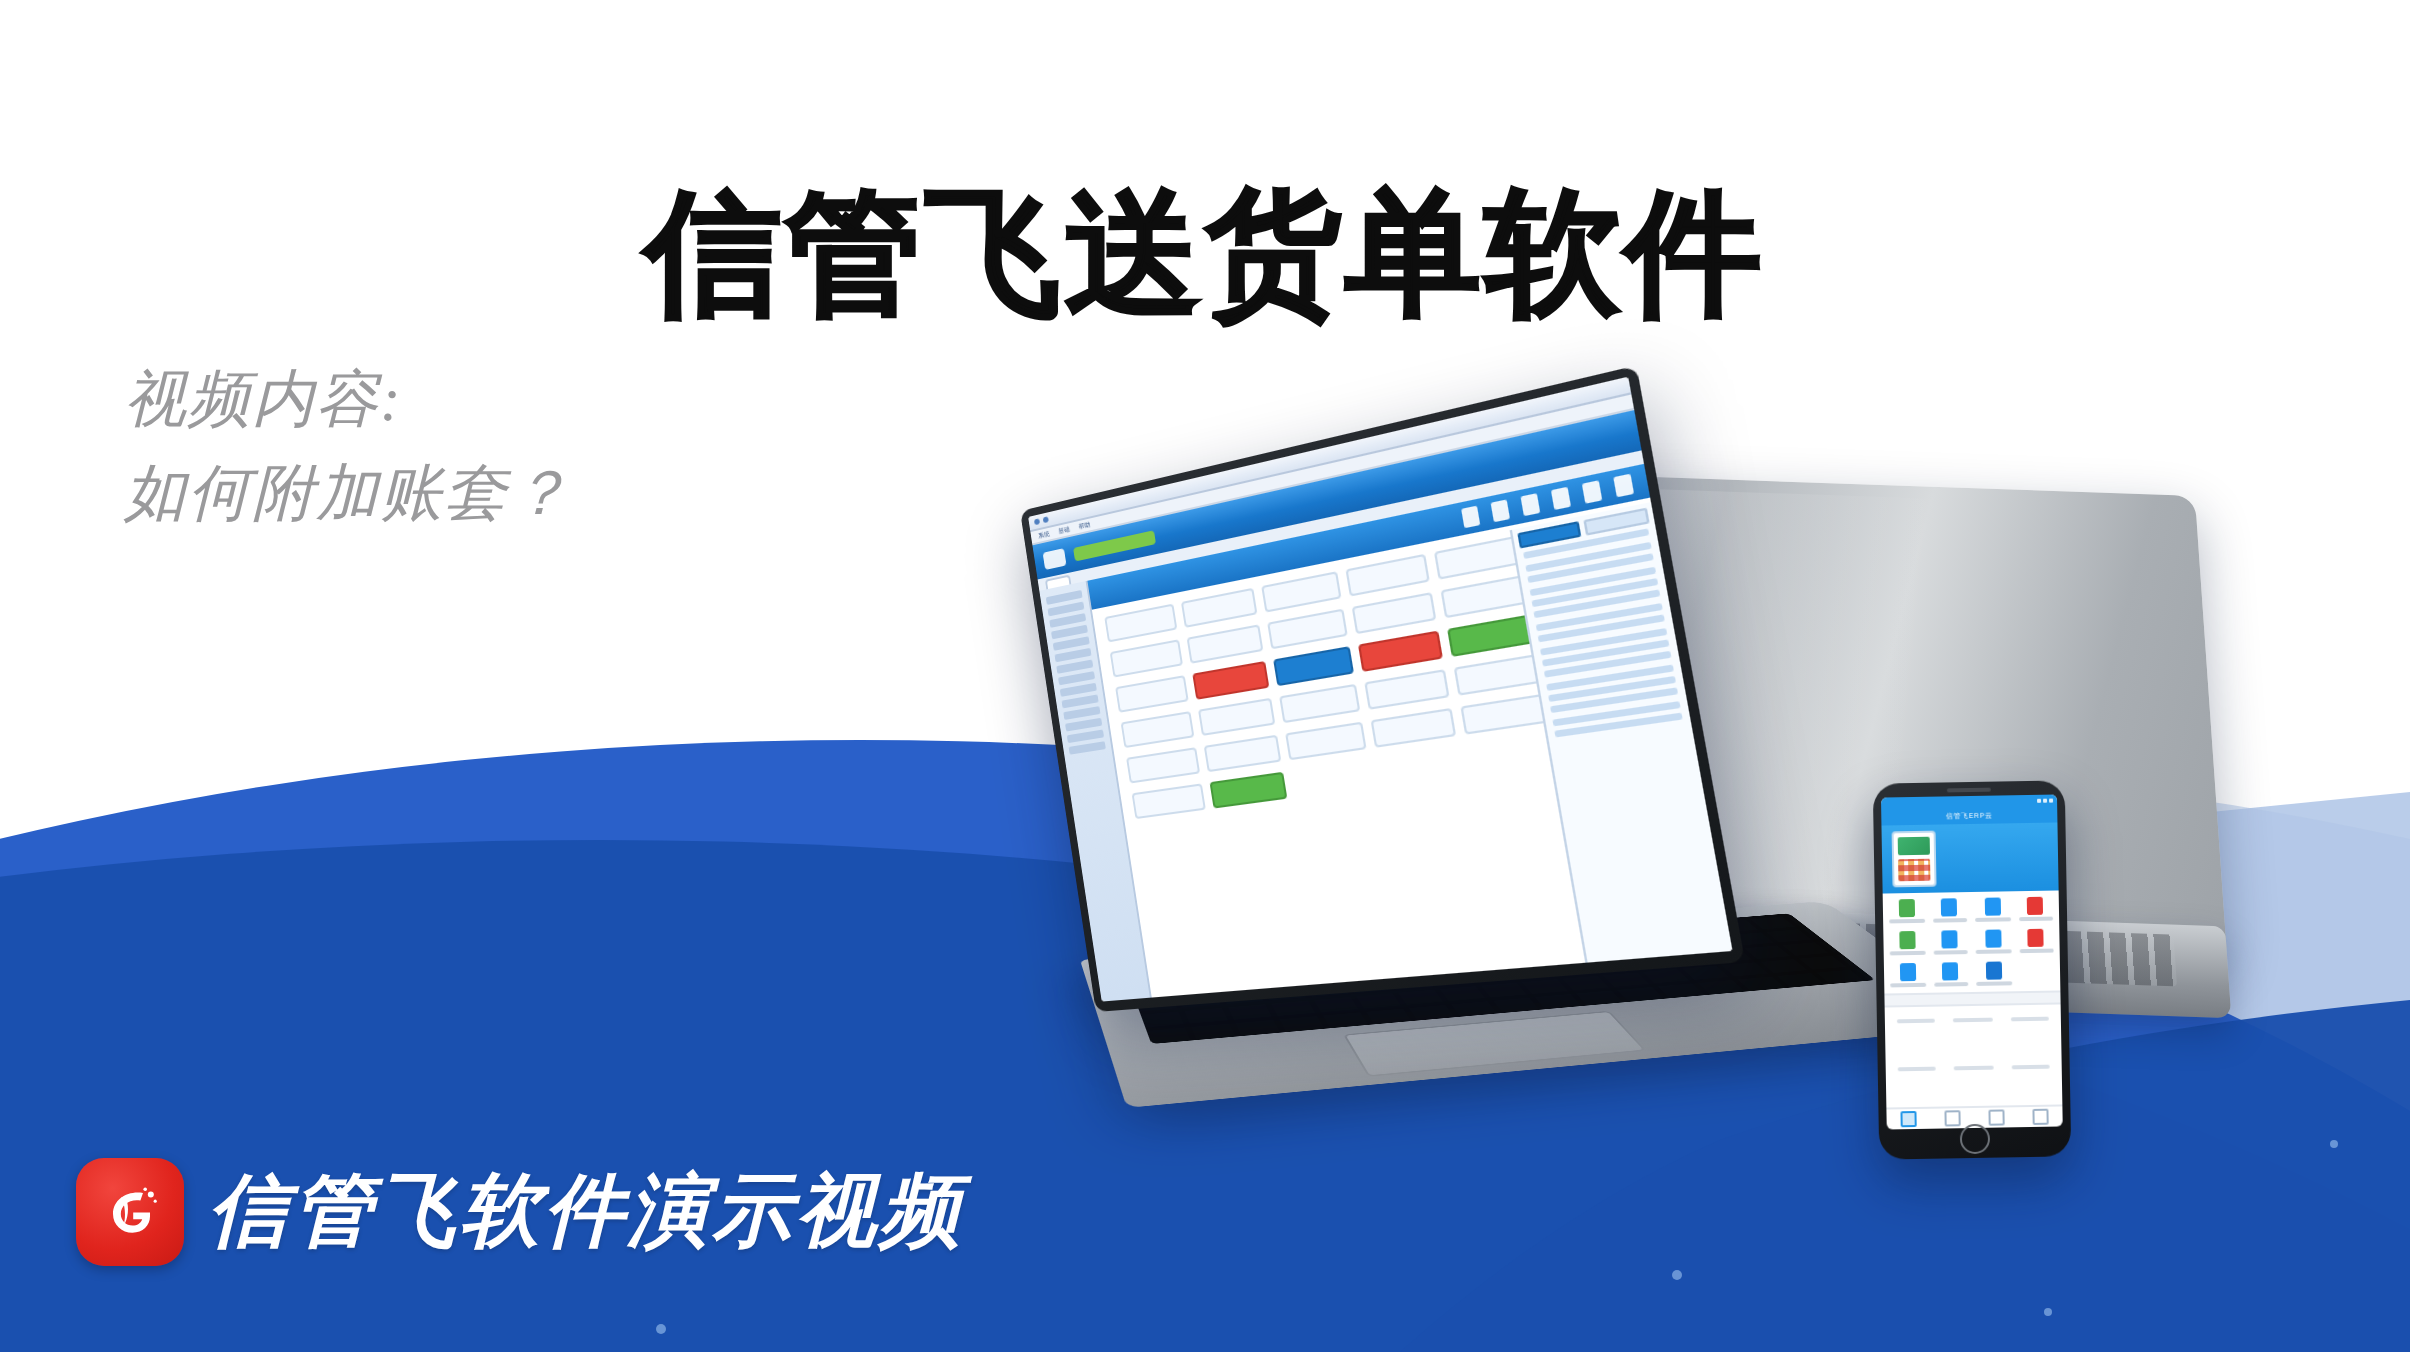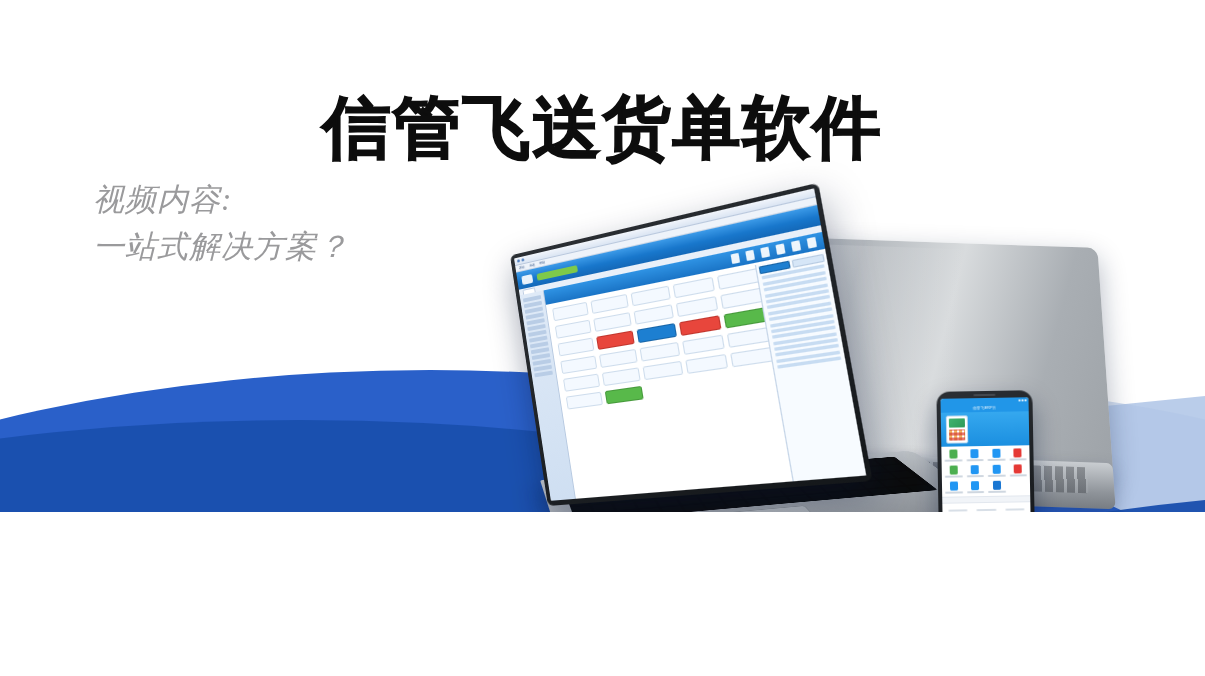--- a/index.html
+++ b/index.html
@@ -2,21 +2,21 @@
 <html lang="zh"><head>
 <meta charset="utf-8">
 <title>信管飞送货单软件</title>
 <style>
   html,body{margin:0;padding:0;}
   body{
     width:1205px;height:676px;overflow:hidden;
     background:#ffffff;
     font-family:"Liberation Sans","DejaVu Sans",sans-serif;
   }
-  .stage{position:relative;width:1205px;height:512px;overflow:hidden;background:#fff;}
+  .stage{position:relative;width:1205px;height:676px;overflow:hidden;background:#fff;}
 
   
   .bg-layer{position:absolute;inset:0;overflow:hidden;pointer-events:none;}
   .bg-layer svg{position:absolute;top:0;left:0;width:1205px;height:676px;display:block;}
 
   
   .headline{
     position:absolute;left:0;top:44px;width:1205px;
     text-align:center;
     font-size:68px;line-height:1.1;
@@ -30,21 +30,20 @@
   
   .subtitle{
     position:absolute;left:62px;top:176px;
     font-style:italic;
     font-size:31px;line-height:1.52;
     color:#9a9a9c;
     font-family:"Liberation Serif","DejaVu Serif",serif;
     font-weight:normal;
     letter-spacing:1px;
     text-shadow:1px 1px 0 rgba(255,255,255,.6);
-    margin-left:31px;
   }
   .subtitle div{white-space:nowrap;}
 
   
   .devices{position:absolute;left:540px;top:236px;width:665px;height:350px;}
 
   
   .laptop-back{
     position:absolute;left:248px;top:6px;width:320px;height:268px;
     transform:rotate(-4deg);
@@ -241,21 +240,21 @@
   <span class="dot-deco" style="left:328px;top:662px;width:5px;height:5px;"></span>
   <span class="dot-deco" style="left:836px;top:635px;width:5px;height:5px;"></span>
   <span class="dot-deco" style="left:1165px;top:570px;width:4px;height:4px;"></span>
   <span class="dot-deco" style="left:1022px;top:654px;width:4px;height:4px;"></span>
   <span class="dot-deco" style="left:1016px;top:548px;width:3px;height:3px;"></span>
 
   <h1 class="headline">信管飞送货单软件</h1>
 
   <div class="subtitle">
     <div>视频内容:</div>
-    <div>一站式解决方案？</div>
+    <div>如何附加账套？</div>
   </div>
 
   <div class="devices">
 
     <div class="laptop-back">
       <div class="lid"></div>
       <div class="base"></div>
     </div>
 
     <div class="laptop-front">

